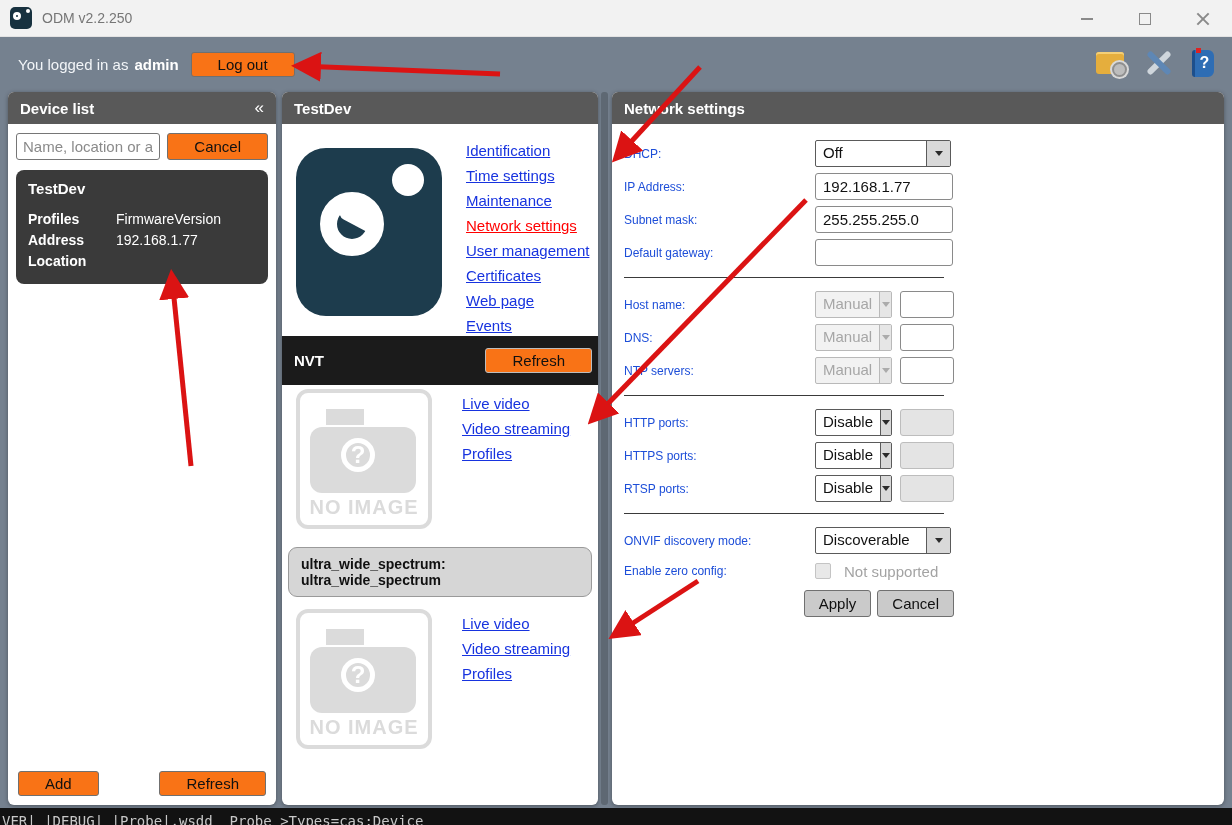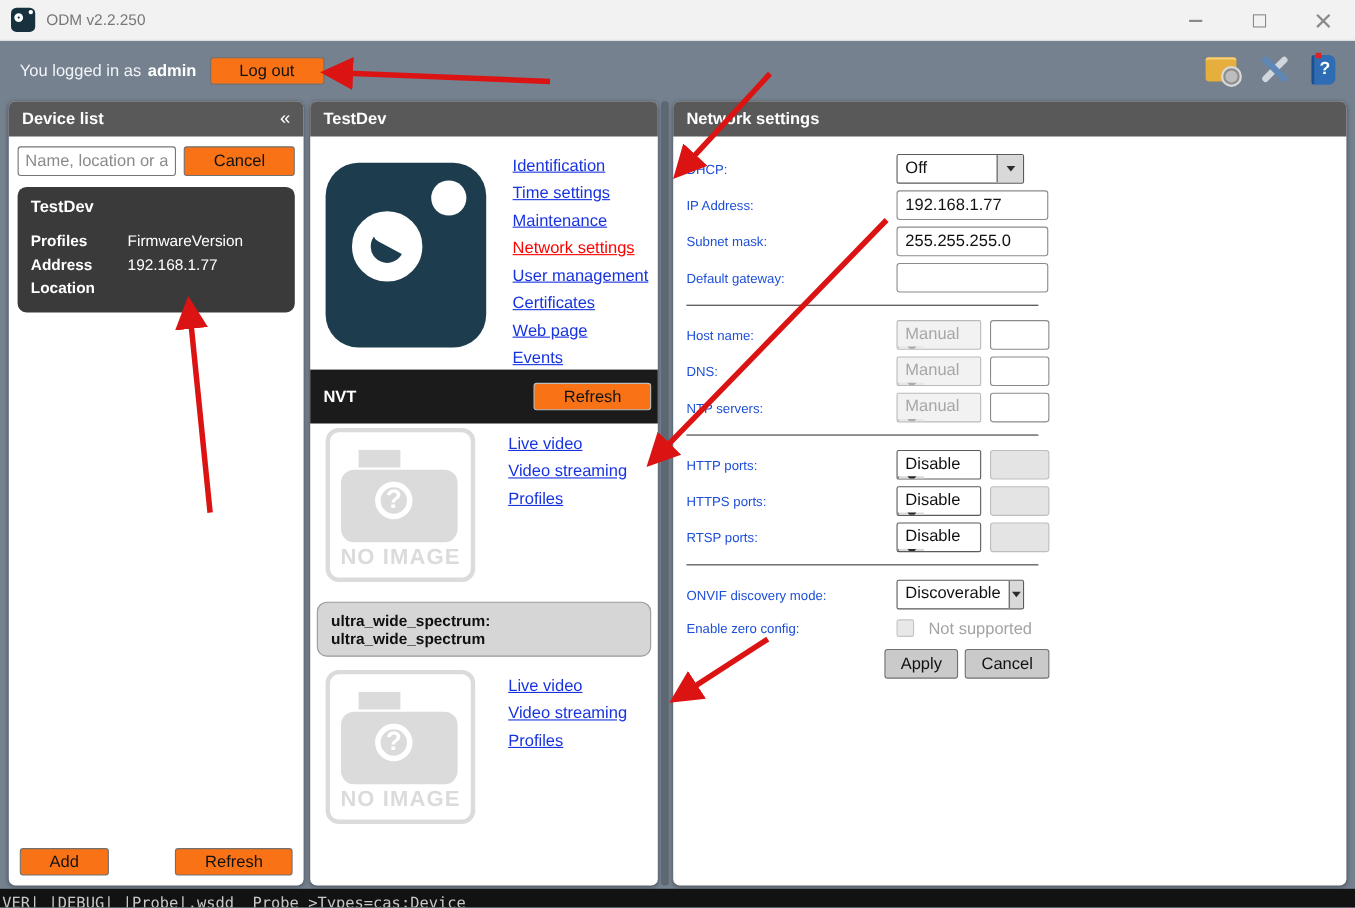--- a/index.html
+++ b/index.html
@@ -115,21 +115,21 @@
 
   
   .right-panel { left:612px; top:92px; width:612px; height:713px; }
   .net-form { padding:16px 0 0 12px; }
   .frow { display:flex; align-items:center; height:27px; margin-bottom:6px; }
   .flabel { width:191px; color:#1d4ed8; font-size:12px; flex:0 0 auto; }
   .combo { display:flex; height:27px; border:1px solid #5a5a5a; border-radius:2px; background:#fff; overflow:hidden; cursor:pointer; }
   .combo .val { padding:3px 7px; font-size:15px; color:#111; flex:1; white-space:nowrap; }
   .combo .arrow-btn { width:24px; background:#D9D9D9; border-left:1px solid #5a5a5a; display:flex; align-items:center; justify-content:center; }
   .tri { width:0; height:0; border-left:4px solid transparent; border-right:4px solid transparent; border-top:5px solid #2b2b2b; }
-  .combo.w138 { width:116px; } .combo.w76 { width:77px;flex-direction:column; }
+  .combo.w138 { width:136px; } .combo.w76 { width:77px; }
   .combo.disabled { border-color:#b9b9b9; background:#f2f2f2; cursor:default; }
   .combo.disabled .val { color:#a6a6a6; }
   .combo.disabled .arrow-btn { background:#e6e6e6; border-left-color:#b9b9b9; }
   .combo.disabled .tri { border-top-color:#ababab; }
   .txt { height:27px; border:1px solid #8a8a8a; border-radius:3px; padding:0 7px; font-size:15px; font-family:inherit; color:#111; }
   .txt.w138 { width:138px; } .txt.w54 { width:54px; margin-left:8px; }
   .txt:disabled, .txt.gray { background:#E4E4E4; border-color:#bdbdbd; }
   .divider { border-top:1px solid #3a3a3a; width:320px; margin:11px 0 13px 0; }
   .chk { width:16px; height:16px; background:#E8E8E8; border:1px solid #c4c4c4; border-radius:2px; }
   .chk-note { color:#A3A3A3; font-size:15px; margin-left:13px; }

